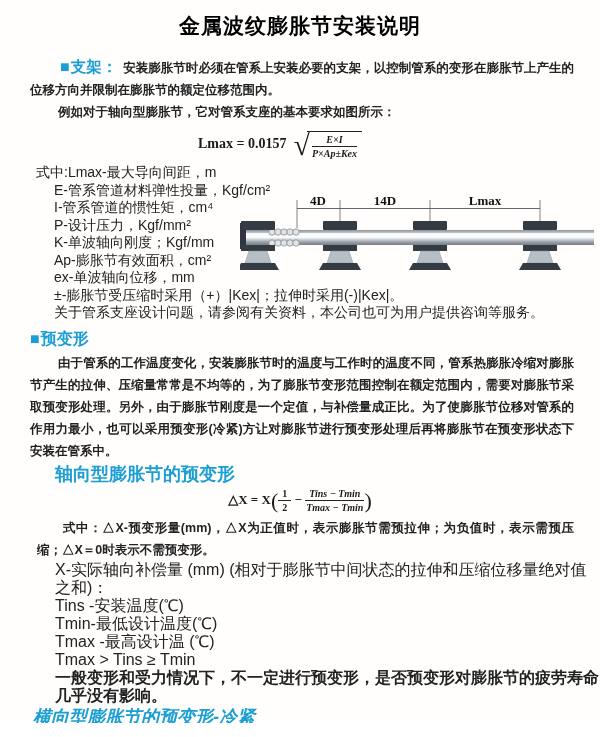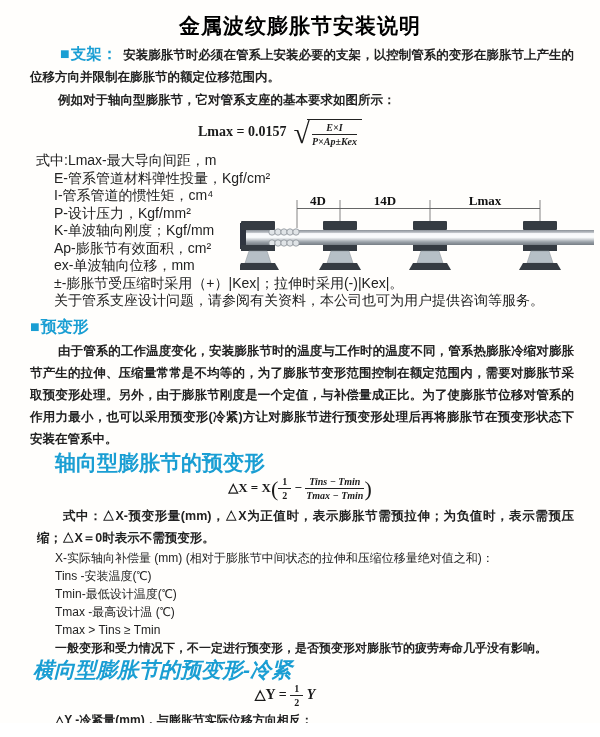--- a/index.html
+++ b/index.html
@@ -17,46 +17,46 @@
     font-size:21px;line-height:26px;
     font-weight:bold;color:#000;
     letter-spacing:1px;
   }
   .para{
     margin:0 26px 0 30px;
     font-size:12.5px;line-height:22px;
     text-align:justify;
     font-weight:600;color:#222;
   }
-  .p1{margin-top:5px;text-indent:30px;font-family:Liberation Mono, monospace;}
+  .p1{margin-top:17px;text-indent:30px;}
   .p2{text-indent:28px;}
   .marker{color:#1a9ed3;font-size:16px;margin-right:1px;font-style:normal;}
   .sec-inline-title{color:#1a9ed3;font-size:15.5px;font-weight:bold;margin-right:6px;}
   .formula{
     text-align:center;
     font-family:"Liberation Serif",serif;
     font-weight:bold;color:#1a1a1a;
   }
   .formula-lmax{margin:7px 40px 2px 0;font-size:14px;}
   .radical{font-size:30px;font-weight:400;vertical-align:middle;line-height:1;margin:0 -3px 0 7px;}
   .radicand{display:inline-block;vertical-align:middle;border-top:1.5px solid #222;padding:2px 5px 0 5px;}
   .frac{display:inline-block;vertical-align:middle;text-align:center;line-height:1.15;font-size:10px;}
   .frac .num{display:block;border-bottom:1px solid #222;padding:0 4px 1px;}
   .frac .den{display:block;padding-top:1px;}
   .fvar{font-style:italic;}
   .def-list{margin:4px 0 0 36px;font-size:14px;line-height:17.5px;color:#222;}
   .def-line.ind{margin-left:18px;}
   .sec-heading{margin:7px 0 0 30px;font-size:16px;line-height:20px;font-weight:bold;color:#1a9ed3;}
   .p3{margin-top:3px;text-indent:28px;}
-  .sub-heading{margin:3px 0 0 55px;font-size:21px;line-height:19px;font-weight:bold;color:#1a9ed3;}
+  .sub-heading{margin:3px 0 0 55px;font-size:18px;line-height:19px;font-weight:bold;color:#1a9ed3;}
   .sub-heading.left{margin-left:33px;font-style:italic;}
   .formula-axial{margin:4px 0 3px 0;font-size:13px;}
   .paren{font-size:22px;font-weight:400;vertical-align:middle;}
   .p4{text-indent:26px;margin-left:37px;}
-  .var-list{margin:0 0 0 55px;font-size:12px;line-height:18px;color:#222;}
+  .var-list{margin:0 0 0 55px;font-size:16px;line-height:18px;color:#222;}
   .var-line.bold{font-weight:600;}
   .formula-lat{margin:4px 30px 2px 0;font-size:14px;}
   .last-line{margin:2px 0 0 55px;font-size:12px;line-height:18px;font-weight:600;color:#222;}
   .diagram{position:absolute;left:240px;top:192px;width:360px;height:100px;}
 </style>
 </head>
 <body>
 
 <div class="page">
 

